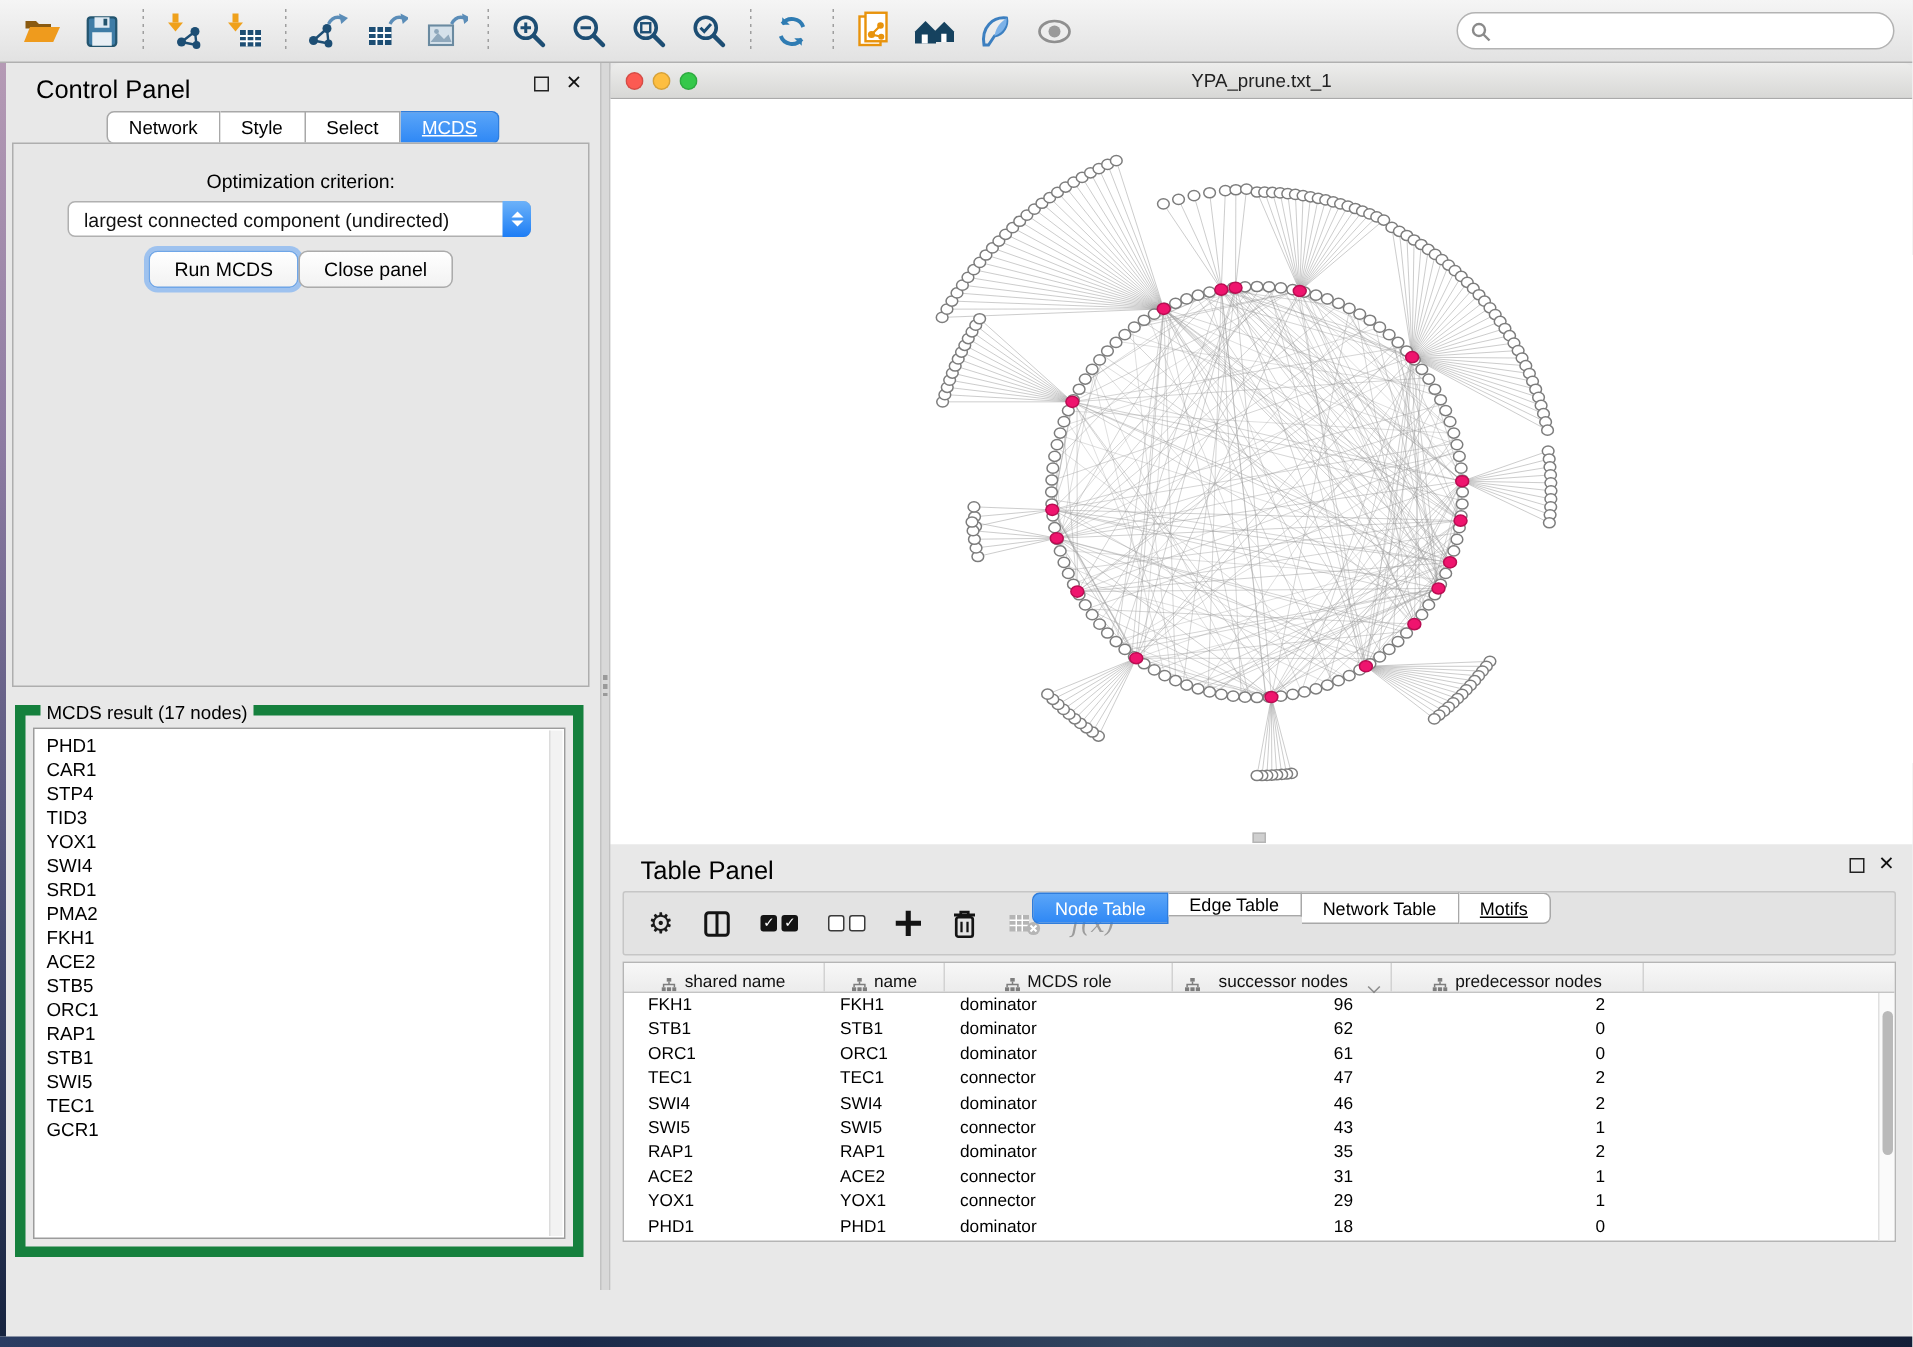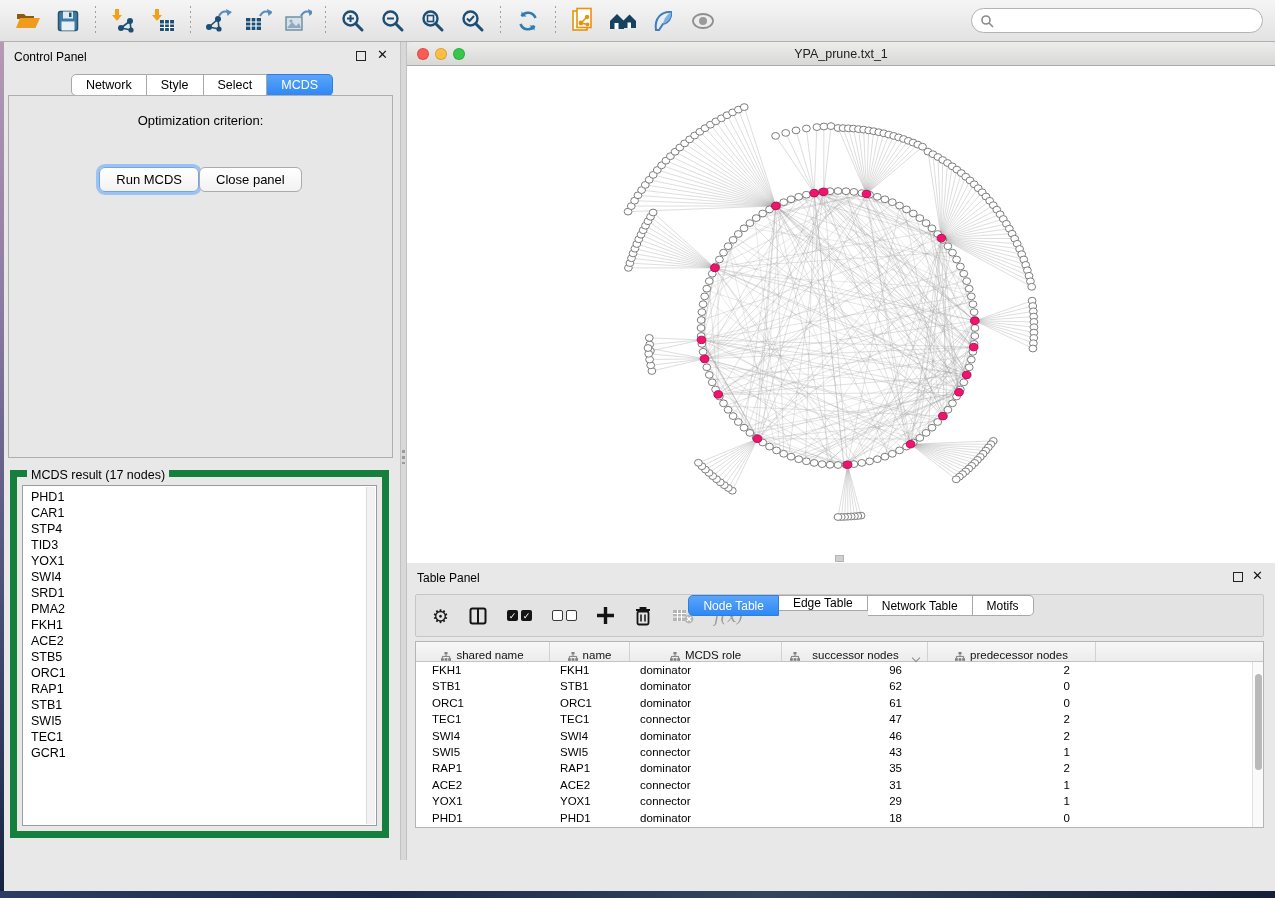--- a/index.html
+++ b/index.html
@@ -20,30 +20,30 @@
 
   
   .left-strip { position:absolute; left:0; top:42px; width:4px; height:849px;
     background:linear-gradient(#b59ab5,#8d7ba2 30%,#434970 70%,#16233f); }
   .bottom-strip { position:absolute; left:0; top:891px; width:1275px; height:7px;
     background:linear-gradient(90deg,#2b3d63,#1b2a4a 30%,#32455f 60%,#141f38); }
 
   
   .control-panel { position:absolute; left:4px; top:42px; width:396px; height:818px; background:#e8e8e8; }
   .panel-titlebar { position:absolute; left:0; top:0; right:0; height:28px; }
-  .panel-title { position:absolute; left:10px; top:8px; font-size:12px; color:#000; }
+  .panel-title { position:absolute; left:20px; top:8px; font-size:17px; color:#000; }
   .win-float { position:absolute; top:9px; width:10px; height:10px; border:1.5px solid #222; background:transparent; }
   .win-close { position:absolute; top:6px; font-size:13px; font-weight:bold; color:#111; line-height:14px; }
   .cp-float { right:34px; } .cp-close { right:12px; }
 
   .seg-tabs { position:absolute; top:32px; left:0; right:0; display:flex; justify-content:center; }
   .seg-tab { height:22px; padding:0 14px; background:#fff; border:1px solid #a8a8a8; border-left:none;
     display:flex; align-items:center; font-size:12.5px; color:#000; }
   .seg-tab:first-child { border-left:1px solid #a8a8a8; border-radius:5px 0 0 5px; }
-  .seg-tab:last-child { border-radius:0 5px 5px 0; }
+  .seg-tab:last-child { border-radius:0 5px 5px 0;text-decoration:underline; }
   .seg-tab.active { background:linear-gradient(#5aa5f8,#2f88f5); border-color:#2f7ddc; color:#fff; }
 
   .cp-content { position:absolute; left:4px; right:7px; top:53px; height:363px;
     background:#e7e7e7; border:1px solid #aeaeae; }
   .opt-label { position:absolute; top:17px; width:100%; text-align:center; font-size:13px; color:#000; }
   .dropdown { position:absolute; left:36px; right:38px; top:38px; height:24px; background:#fff;
     border:1px solid #b0b0b0; border-radius:5px; display:flex; align-items:center; }
   .dropdown-value { flex:1; padding-left:10px; font-size:13px; white-space:nowrap; }
   .dropdown-stepper { width:19px; height:24px; margin:-1px -1px -1px 0; border-radius:0 5px 5px 0;
     background:linear-gradient(#6cb2f9,#1d7df5); display:flex; flex-direction:column;
@@ -277,20 +277,27 @@
       <span class="win-close cp-close">✕</span>
     </div>
     <div class="seg-tabs">
         <div class="seg-tab">Network</div>
         <div class="seg-tab">Style</div>
         <div class="seg-tab">Select</div>
         <div class="seg-tab active">MCDS</div>
       </div>
     <div class="cp-content">
       <div class="opt-label">Optimization criterion:</div>
+      <div class="dropdown">
+        <span class="dropdown-value">largest connected component (undirected)</span>
+        <span class="dropdown-stepper">
+          <span class="chev up"></span>
+            <span class="chev down"></span>
+        </span>
+      </div>
       <div class="btn-row">
         <button class="push-btn focused">Run MCDS</button>
         <button class="push-btn">Close panel</button>
       </div>
     </div>
     <div class="result-group">
       <span class="result-legend">MCDS result (17 nodes)</span>
       <div class="result-list">
         <div class="result-item">PHD1</div>
           <div class="result-item">CAR1</div>

